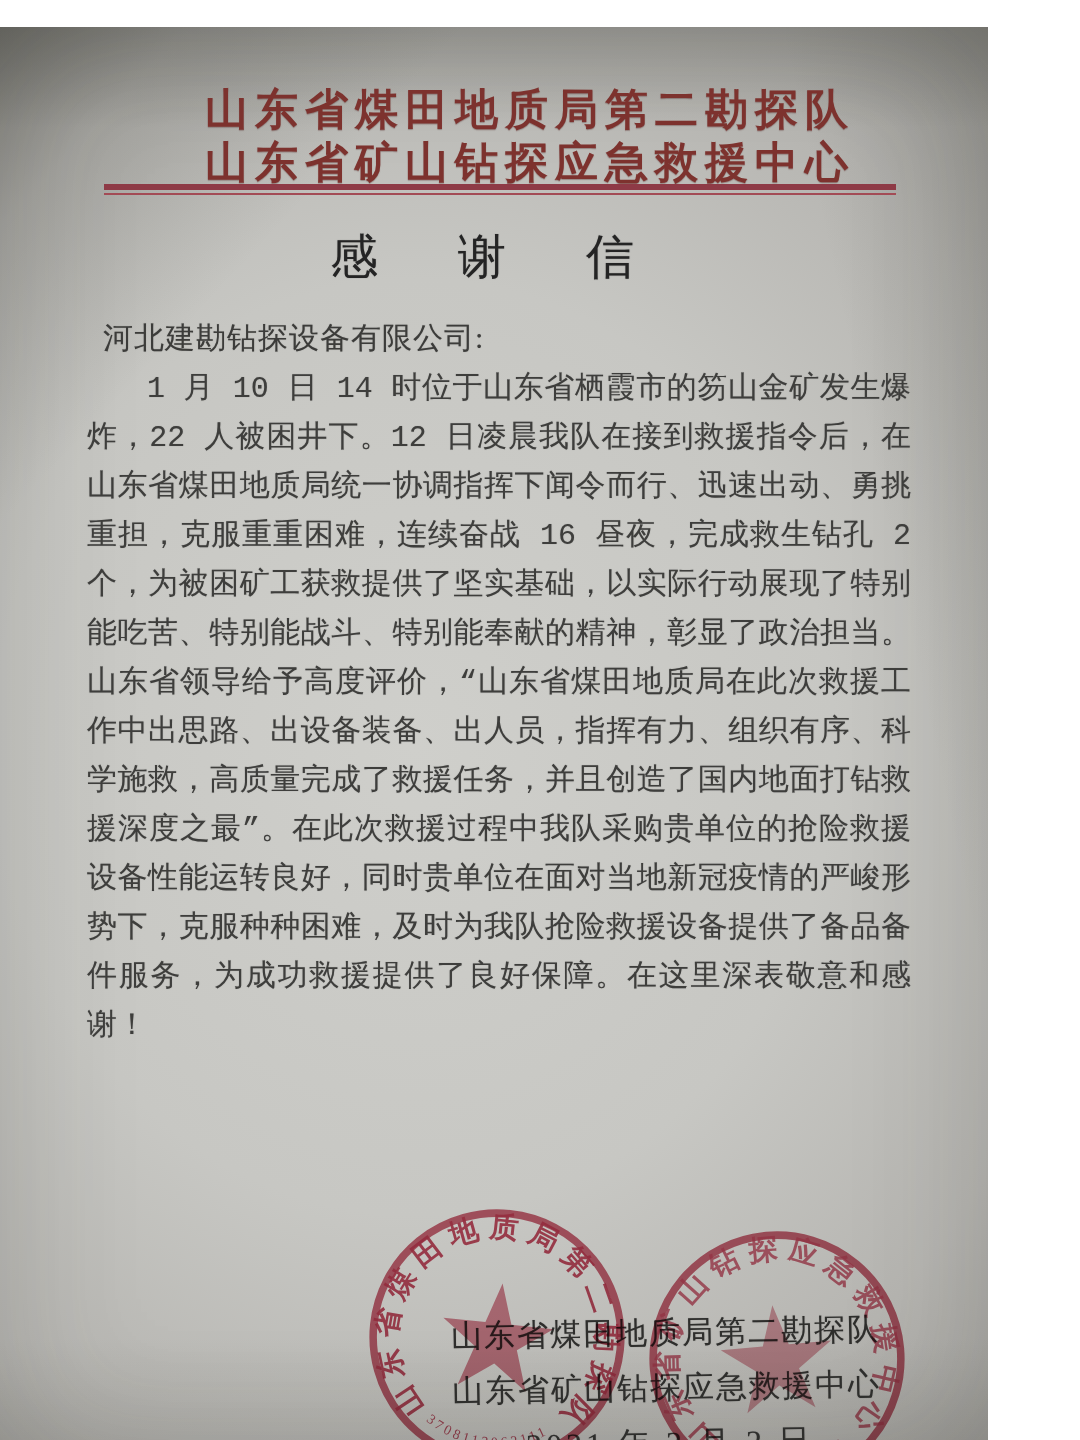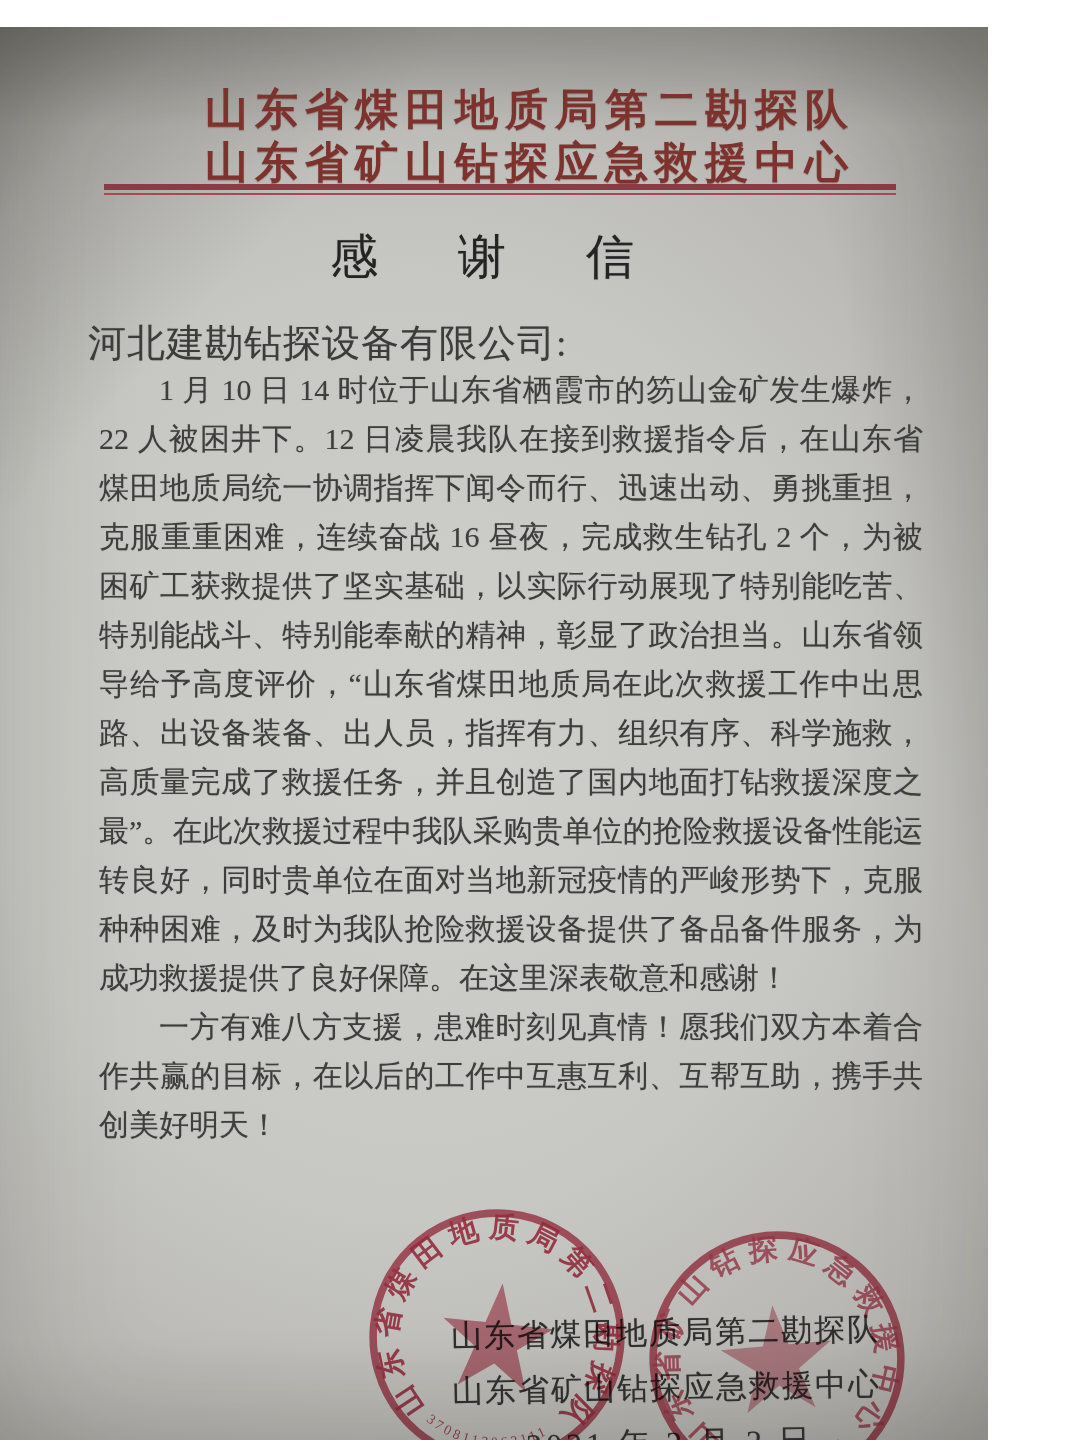--- a/index.html
+++ b/index.html
@@ -28,28 +28,28 @@
   .head-rule {
     position: absolute; top: 157px; left: 104px; width: 792px; height: 3px;
     border-top: 6px solid #8e3a46; border-bottom: 2px solid #a34b55;
   }
   .letter-title {
     position: absolute; top: 198px; left: 0; width: 980px; margin: 0;
     text-align: center; font-size: 48px; font-weight: normal; color: #242424;
     letter-spacing: 16px; text-shadow: 0 0 1px rgba(50,50,50,0.5);
   }
   .salutation {
-    position: absolute; top: 291px; left: 88px;
-    font-size: 38px; color: #3c3c3a; letter-spacing: 1px;
+    position: absolute; top: 291px; left: 103px;
+    font-size: 30px; color: #3c3c3a; letter-spacing: 1px;
     text-shadow: 0 0 1px rgba(70,70,70,0.4);
   }
   .letter-body {
-    position: absolute; top: 338px; left: 99px; width: 824px;
+    position: absolute; top: 338px; left: 87px; width: 824px;
     font-size: 30px; line-height: 49px; color: #3e3e3c;
-    text-align: justify; text-shadow: 0 0 1px rgba(70,70,70,0.4);
+    text-align: justify; text-shadow: 0 0 1px rgba(70,70,70,0.4); font-family: Liberation Mono, monospace;
   }
   .letter-body p { margin: 0; text-indent: 2em; }
   .signature-block {
     position: absolute; left: 452px; top: 1278px; width: 434px;
     color: #2e2e2c; transform: rotate(-1deg); z-index: 3;
     text-shadow: 0 0 1px rgba(60,60,60,0.45);
   }
   .sig-line { font-size: 31px; line-height: 55px; letter-spacing: 2px; white-space: nowrap; }
   .sig-date { font-size: 32px; line-height: 56px; text-align: center; letter-spacing: 4px; white-space: nowrap; }
   .stamp { position: absolute; z-index: 4; mix-blend-mode: multiply; }
@@ -73,21 +73,20 @@
   </div>
 
   <div class="head-rule"></div>
 
   <h1 class="letter-title">感　谢　信</h1>
 
   <div class="salutation">河北建勘钻探设备有限公司:</div>
 
   <div class="letter-body">
     <p>1 月 10 日 14 时位于山东省栖霞市的笏山金矿发生爆炸，22 人被困井下。12 日凌晨我队在接到救援指令后，在山东省煤田地质局统一协调指挥下闻令而行、迅速出动、勇挑重担，克服重重困难，连续奋战 16 昼夜，完成救生钻孔 2 个，为被困矿工获救提供了坚实基础，以实际行动展现了特别能吃苦、特别能战斗、特别能奉献的精神，彰显了政治担当。山东省领导给予高度评价，“山东省煤田地质局在此次救援工作中出思路、出设备装备、出人员，指挥有力、组织有序、科学施救，高质量完成了救援任务，并且创造了国内地面打钻救援深度之最”。在此次救援过程中我队采购贵单位的抢险救援设备性能运转良好，同时贵单位在面对当地新冠疫情的严峻形势下，克服种种困难，及时为我队抢险救援设备提供了备品备件服务，为成功救援提供了良好保障。在这里深表敬意和感谢！</p>
-    <p>一方有难八方支援，患难时刻见真情！愿我们双方本着合作共赢的目标，在以后的工作中互惠互利、互帮互助，携手共创美好明天！</p>
   </div>
 
   <div class="signature-block">
     <div class="sig-line">山东省煤田地质局第二勘探队</div>
     <div class="sig-line">山东省矿山钻探应急救援中心</div>
     <div class="sig-date">2021 年 2 月 2 日</div>
   </div>
 
   <svg class="stamp stamp-left" width="280" height="280" viewBox="0 0 260 260">
     <circle cx="130" cy="130" r="115"></circle>

